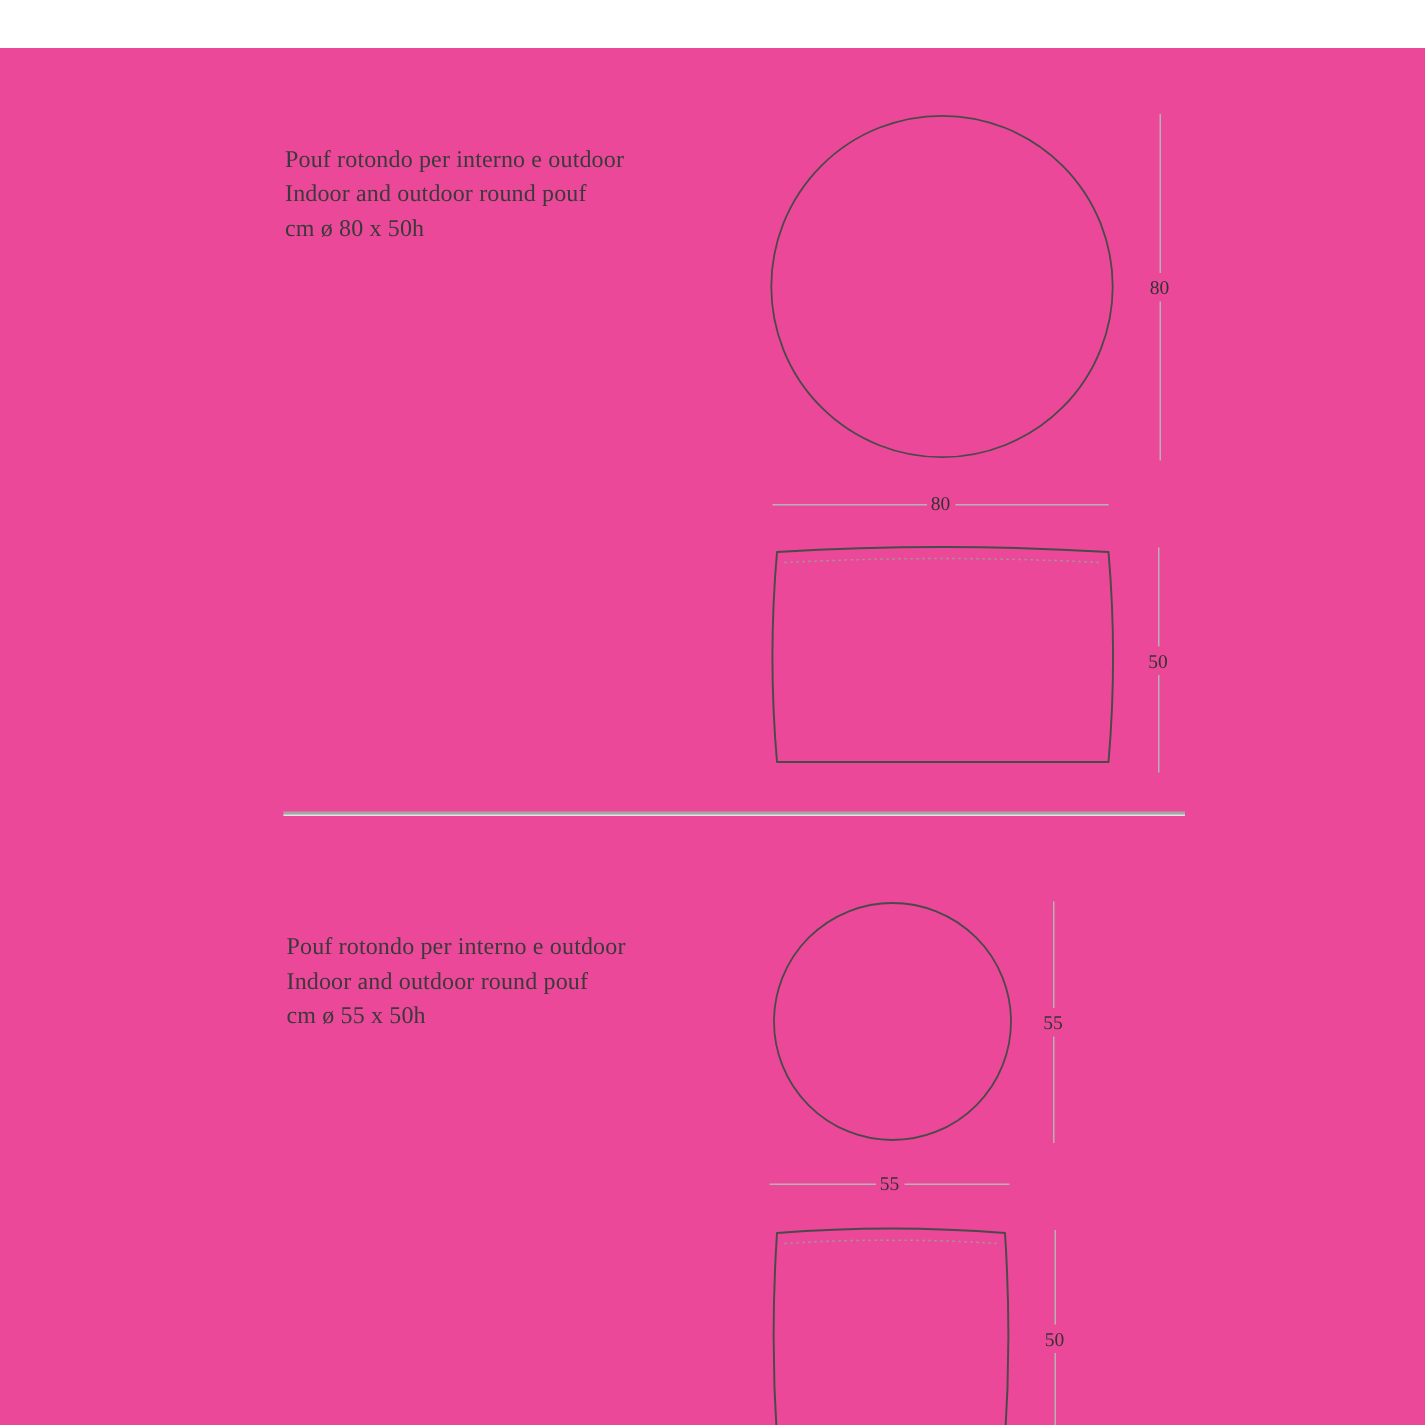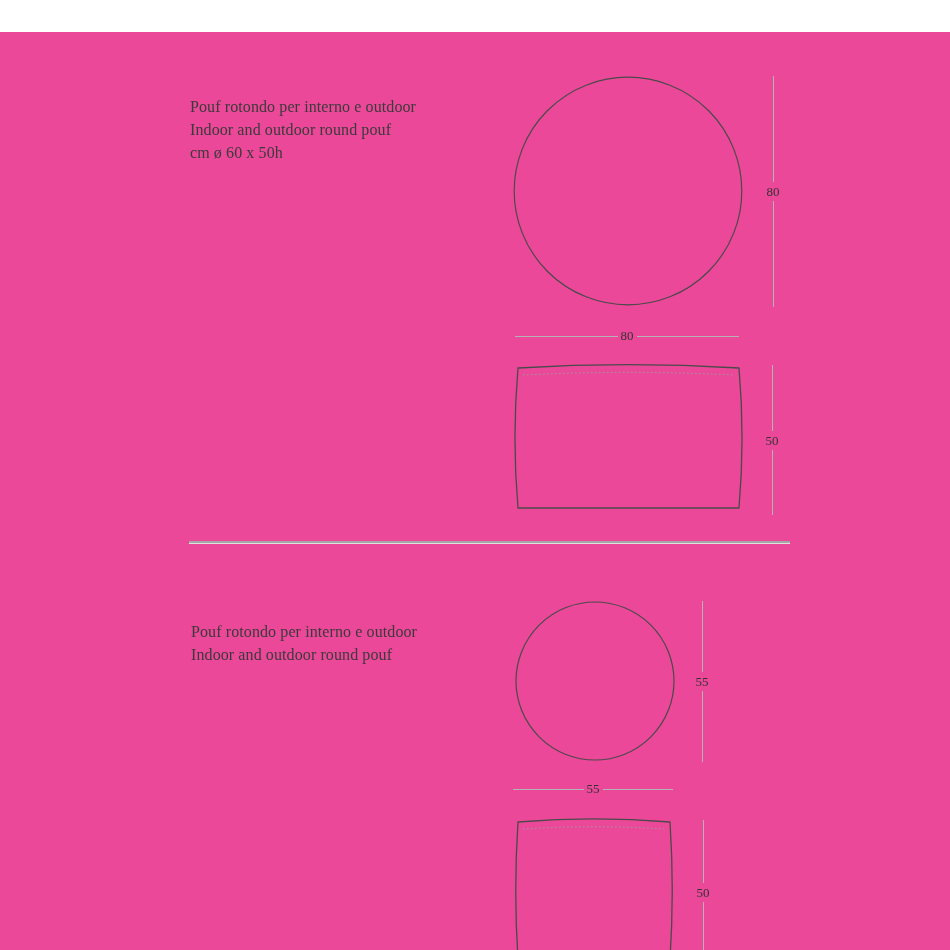--- a/index.html
+++ b/index.html
@@ -74,21 +74,21 @@
 </head>
 <body>
 
 <div class="canvas">
 
   <div class="abs" style="left:0; top:0; width:950px; height:510px;">
 
     <div class="abs desc" style="left:190px; top:63px;">
       <div>Pouf rotondo per interno e outdoor</div>
       <div>Indoor and outdoor round pouf</div>
-      <div>cm ø 60 x 50h</div>
+      <div>cm ø 80 x 50h</div>
     </div>
 
     <svg class="abs" style="left:513px; top:44px;" width="230" height="230" viewBox="0 0 230 230">
       <circle cx="115" cy="115" r="113.8" fill="none" stroke="#4a4a4a" stroke-width="1.2"></circle>
     </svg>
 
     <div class="abs vdim" style="left:760px; top:44px; height:231px;">
       <div class="seg"></div>
       <div class="dim-label">80</div>
       <div class="seg"></div>
@@ -112,20 +112,21 @@
     </div>
   </div>
 
   <div class="abs divider" style="left:189px; top:509px; width:601px;"></div>
 
   <div class="abs" style="left:0; top:510px; width:950px; height:440px;">
 
     <div class="abs desc" style="left:191px; top:78px;">
       <div>Pouf rotondo per interno e outdoor</div>
       <div>Indoor and outdoor round pouf</div>
+      <div>cm ø 55 x 50h</div>
     </div>
 
     <svg class="abs" style="left:515px; top:59px;" width="160" height="160" viewBox="0 0 160 160">
       <circle cx="80" cy="80" r="79" fill="none" stroke="#4a4a4a" stroke-width="1.2"></circle>
     </svg>
 
     <div class="abs vdim" style="left:689px; top:59px; height:161px;">
       <div class="seg"></div>
       <div class="dim-label">55</div>
       <div class="seg"></div>

